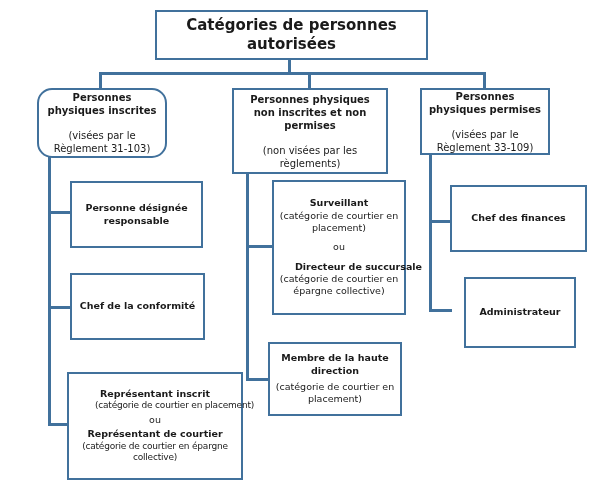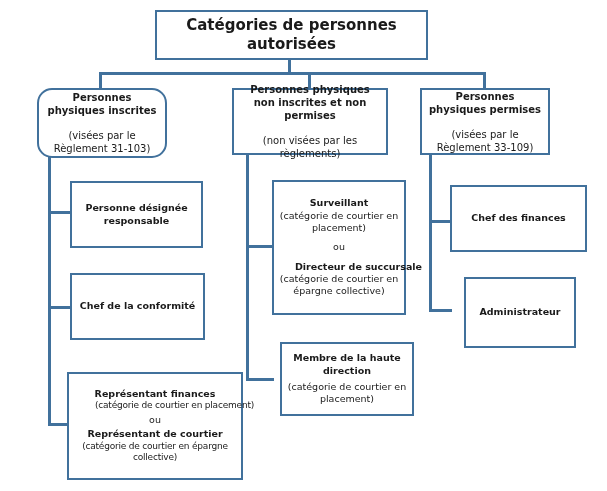--- a/index.html
+++ b/index.html
@@ -62,55 +62,55 @@
 
   <div class="box root-box" style="left:155px; top:10px; width:273px; height:50px;">
     <div>Catégories de personnes autorisées</div>
   </div>
 
   <div class="box branch" style="left:37px; top:88px; width:130px; height:70px;border-radius:15px;">
     <div class="b">Personnes physiques inscrites</div>
     <div class="sub">(visées par le Règlement 31-103)</div>
   </div>
 
-  <div class="box branch" style="left:232px; top:88px; width:156px; height:67px;">
+  <div class="box branch" style="left:232px; top:88px; width:156px; height:86px;">
     <div class="b">Personnes physiques non inscrites et non permises</div>
     <div class="sub">(non visées par les règlements)</div>
   </div>
 
   <div class="box branch" style="left:420px; top:88px; width:130px; height:67px;">
     <div class="b">Personnes physiques permises</div>
     <div class="sub">(visées par le Règlement 33-109)</div>
   </div>
 
   <div class="box child" style="left:70px; top:273px; width:135px; height:67px;">
     <div class="b">Chef de la conformité</div>
   </div>
 
   <div class="box child" style="left:70px; top:181px; width:133px; height:67px;">
     <div class="b">Personne désignée responsable</div>
   </div>
 
   <div class="box child" style="left:67px; top:372px; width:176px; height:108px;">
-    <div class="b">Représentant finances</div>
+    <div class="b">Représentant inscrit</div>
     <div class="note-sm nowrap">(catégorie de courtier en placement)</div>
     <div class="or-word-sm">ou</div>
     <div class="b">Représentant de courtier</div>
     <div class="note-sm">(catégorie de courtier en épargne collective)</div>
   </div>
 
   <div class="box child" style="left:272px; top:180px; width:134px; height:135px;">
     <div class="b">Surveillant</div>
     <div>                 <span>(catégorie de courtier en placement)</span></div>
     <div class="or-word">ou</div>
     <div class="b nowrap">Directeur de succursale</div>
     <div>                 <span>(catégorie de courtier en épargne collective)</span></div>
   </div>
 
-  <div class="box child" style="left:280px; top:342px; width:134px; height:74px;">
+  <div class="box child" style="left:268px; top:342px; width:134px; height:74px;">
     <div class="b">Membre de la haute direction</div>
     <div class="gap-top">(catégorie de courtier en placement)</div>
   </div>
 
   <div class="box child" style="left:450px; top:185px; width:137px; height:67px;">
     <div class="b">Chef des finances</div>
   </div>
 
   <div class="box child" style="left:464px; top:277px; width:112px; height:71px;justify-content:center;">
     <div class="b">Administrateur</div>

